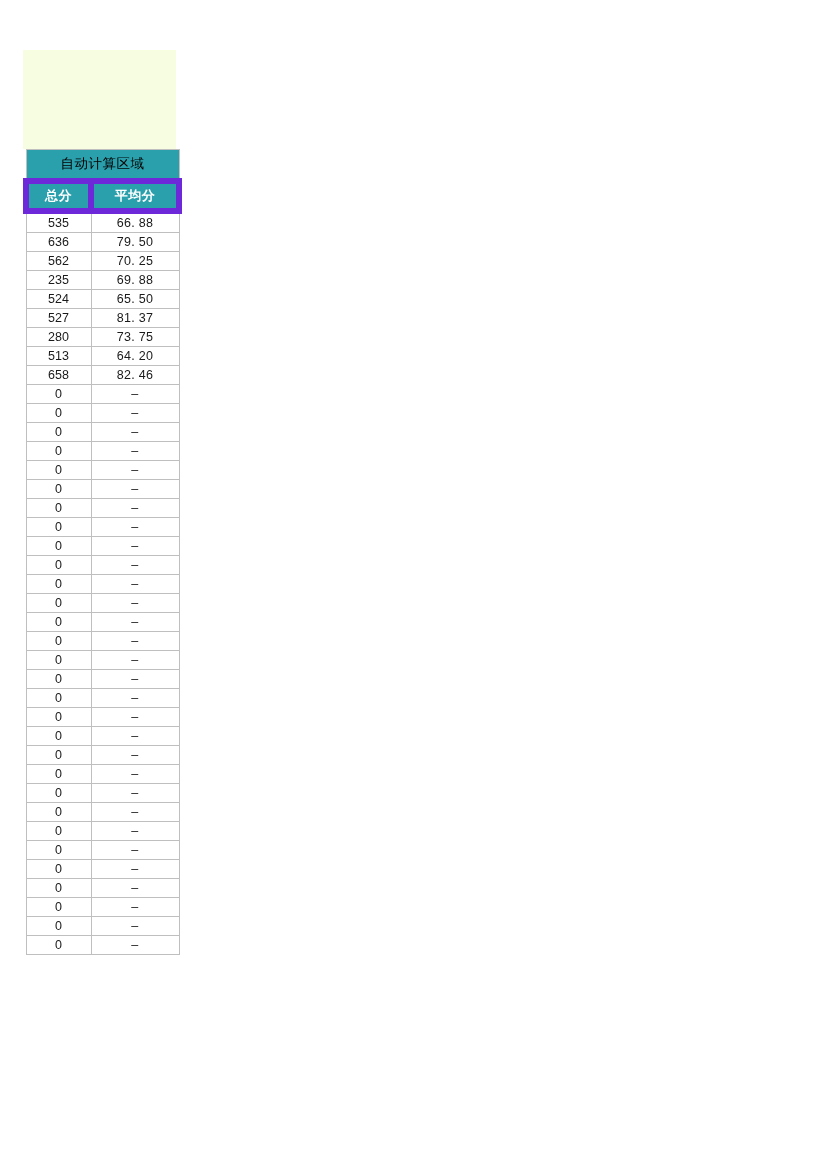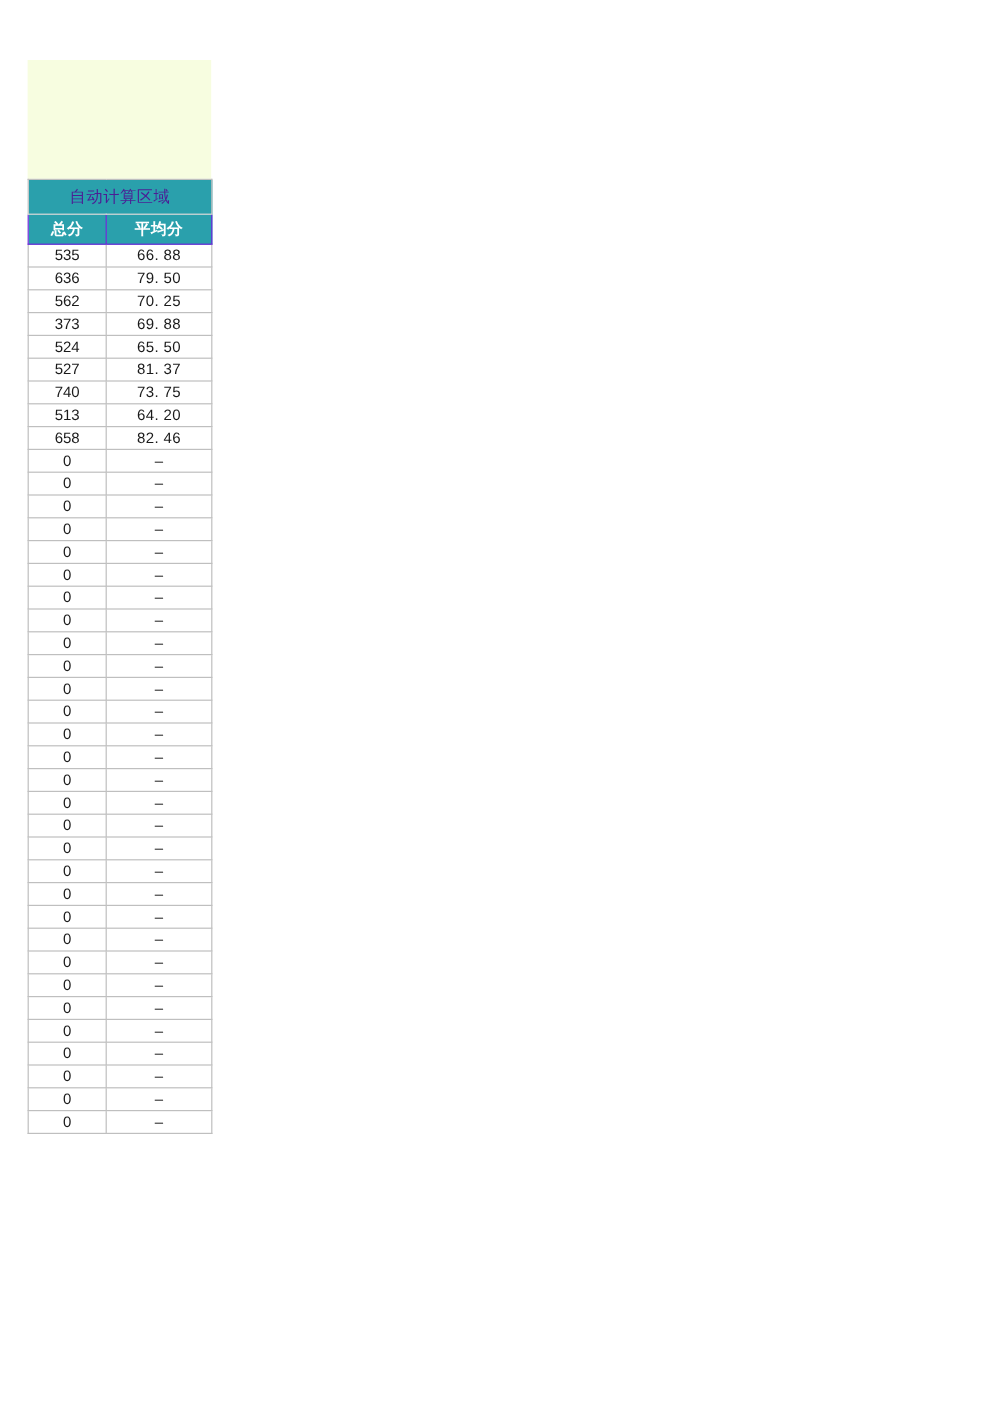--- a/index.html
+++ b/index.html
@@ -41,39 +41,39 @@
   #calc-table td {
     padding: 0;
     margin: 0;
     text-align: center;
     vertical-align: middle;
   }
 
   
   .title-cell {
     background: #2aa0ac;
-    color: #4c1d95;
+    color: #000000;
     height: 28px;
     line-height: 28px;
     font-size: 13.5px;
     letter-spacing: 0.5px;
     border: 1px solid #bfbfbf;
     border-bottom: 1px solid #d7d7d7;
   }
 
   
   .subhead-cell {
     background: #2aa0ac;
     color: #ffffff;
     height: 24px;
     line-height: 24px;
     font-size: 13px;
     font-weight: bold;
     letter-spacing: 0.5px;
-    border: 1px solid #6d28d9;
+    border: 6px solid #6d28d9;
   }
 
   
   .data-cell {
     background: #ffffff;
     color: #1a1a1a;
     height: 18px;
     line-height: 18px;
     font-size: 12.5px;
     border: 1px solid #bfbfbf;
@@ -108,33 +108,33 @@
       </tr>
       <tr>
         <td class="data-cell total">636</td>
         <td class="data-cell avg">79. 50</td>
       </tr>
       <tr>
         <td class="data-cell total">562</td>
         <td class="data-cell avg">70. 25</td>
       </tr>
       <tr>
-        <td class="data-cell total">373</td>
+        <td class="data-cell total">235</td>
         <td class="data-cell avg">69. 88</td>
       </tr>
       <tr>
         <td class="data-cell total">524</td>
         <td class="data-cell avg">65. 50</td>
       </tr>
       <tr>
         <td class="data-cell total">527</td>
         <td class="data-cell avg">81. 37</td>
       </tr>
       <tr>
-        <td class="data-cell total">740</td>
+        <td class="data-cell total">280</td>
         <td class="data-cell avg">73. 75</td>
       </tr>
       <tr>
         <td class="data-cell total">513</td>
         <td class="data-cell avg">64. 20</td>
       </tr>
       <tr>
         <td class="data-cell total">658</td>
         <td class="data-cell avg">82. 46</td>
       </tr>

